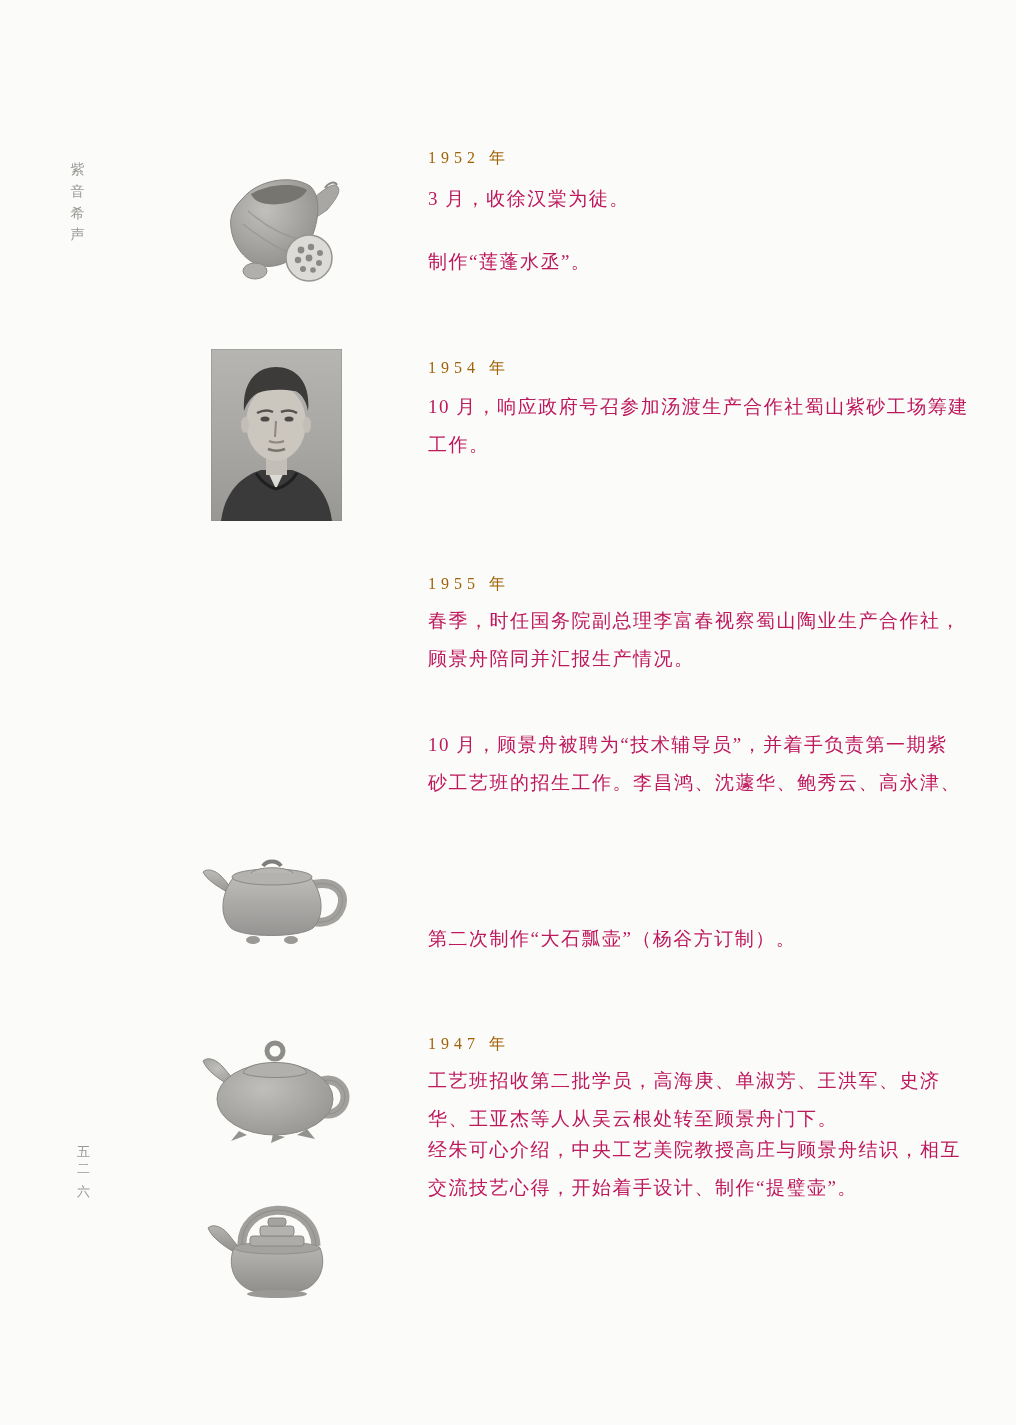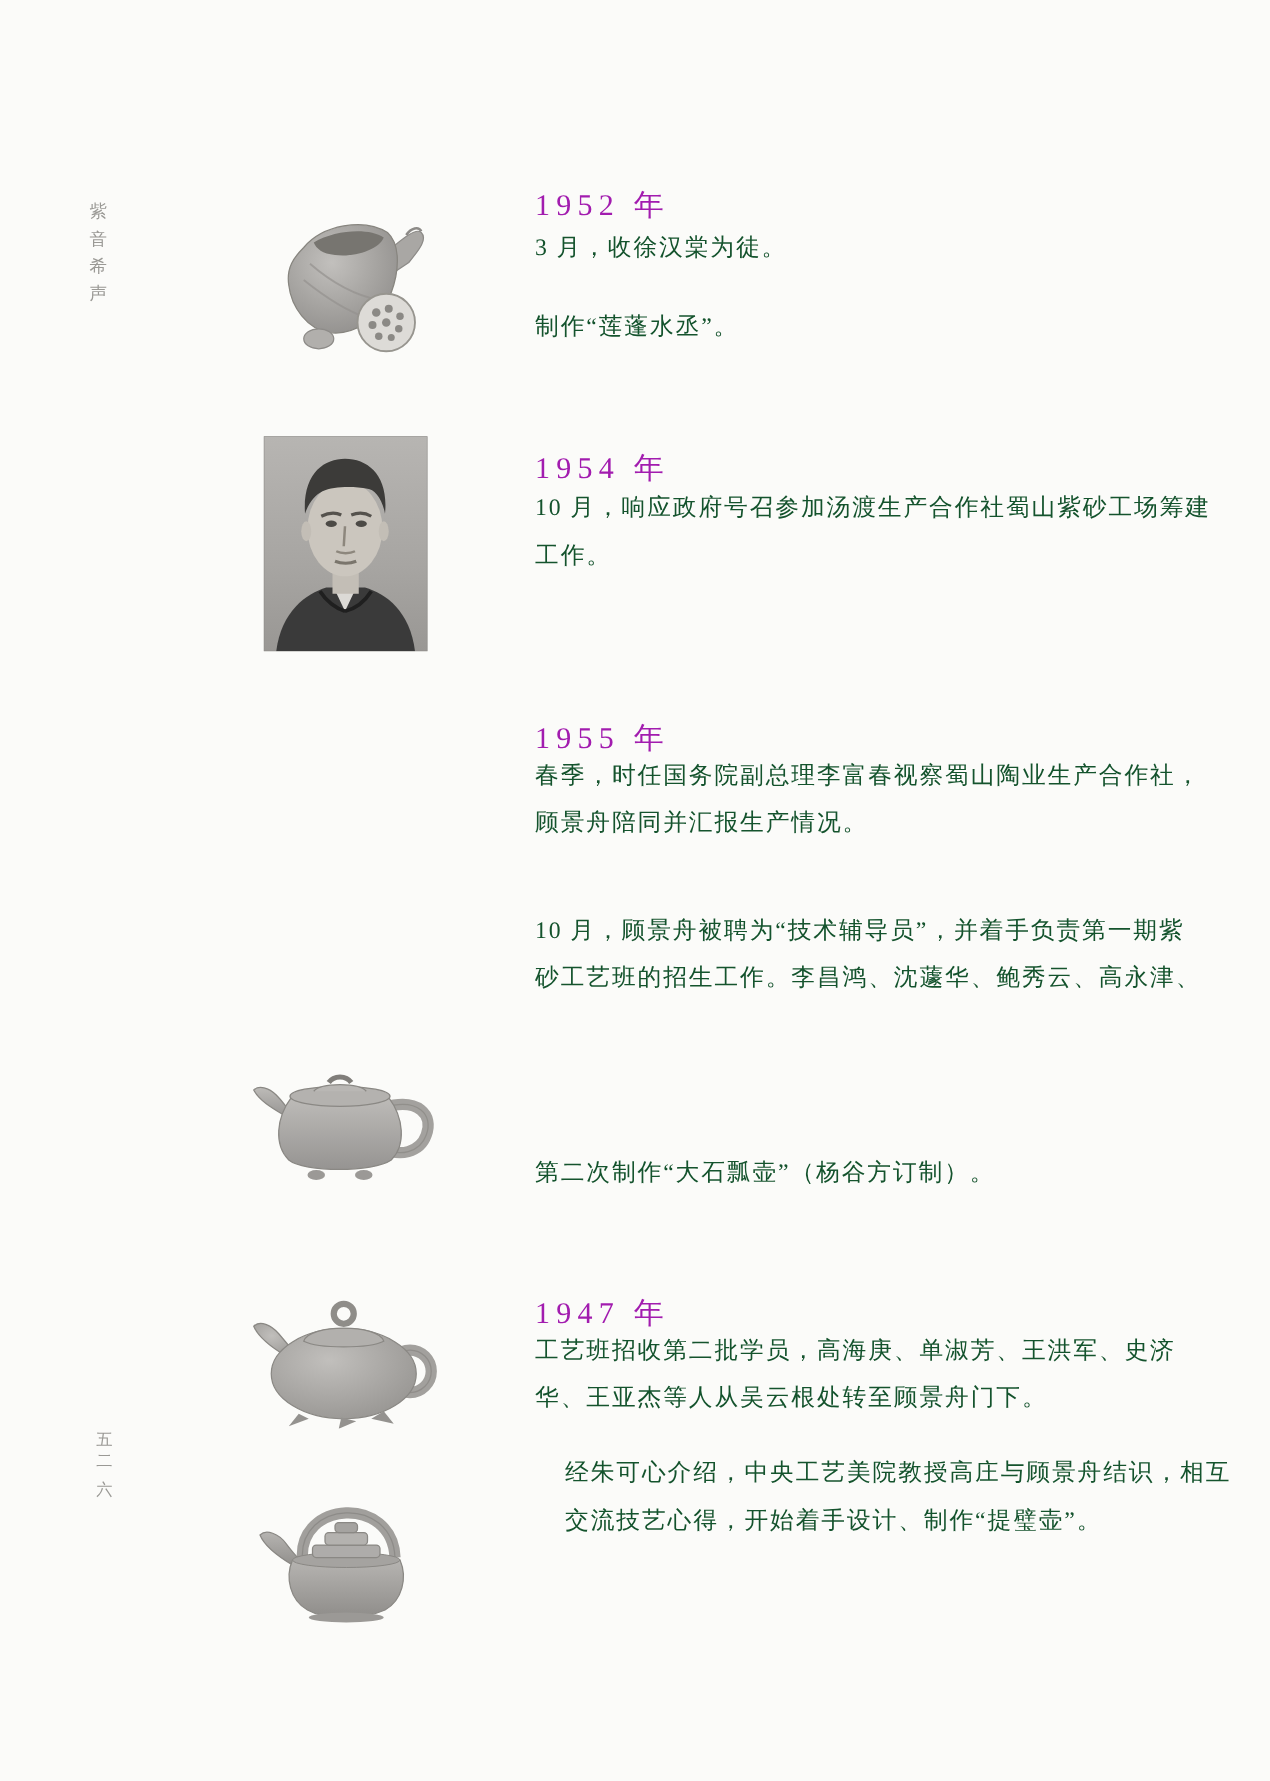--- a/index.html
+++ b/index.html
@@ -22,44 +22,44 @@
     letter-spacing:22px;
     user-select:none;
   }
   .margin-title{left:68px;top:150px;}
   .page-number{left:74px;top:1136px;letter-spacing:19px;font-size:13px;}
 
   
   .tline{white-space:nowrap;}
   .year{
     position:absolute;left:428px;
-    font-size:24px;
+    font-size:16px;
     letter-spacing:5px;
-    color:#a21caf;
+    color:#a16207;
   }
   .para{
     position:absolute;left:428px;
     font-size:19px;
     letter-spacing:1.5px;
     line-height:38px;
-    color:#14532d;
+    color:#be185d;
   }
   .y1952{top:148px;}
   .p1952a{top:180px;}
   .p1952b{top:243px;}
   .y1954{top:358px;}
   .p1954a{top:388px;}
   .y1955{top:574px;}
   .p1955a{top:602px;}
   .p1955b{top:708px;margin-top:18px;}
   .p1955c{top:852px;}
   .p1955d{top:920px;}
   .y1956{top:1034px;}
   .p1956a{top:1062px;}
-  .p1956b{top:1160px;margin-left:24px;}
+  .p1956b{top:1131px;}
 
   
   .fig{position:absolute;}
   .fig svg{display:block;}
   .fig-lotus{left:213px;top:166px;}
   .fig-portrait{left:211px;top:349px;}
   .fig-shipiao{left:195px;top:856px;}
   .fig-round{left:195px;top:1035px;}
   .fig-tiliang{left:198px;top:1186px;}
 </style>

